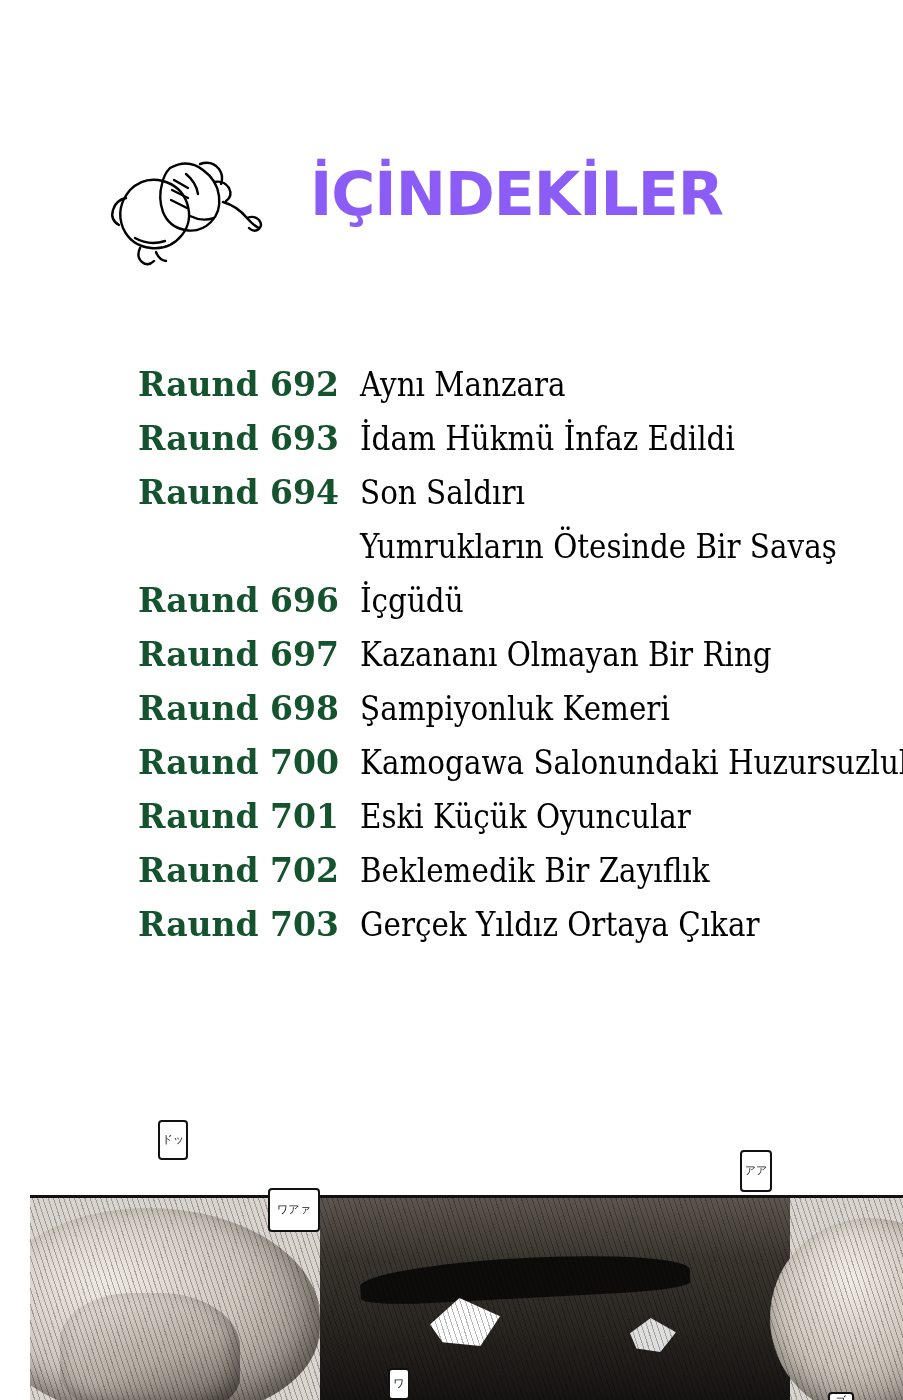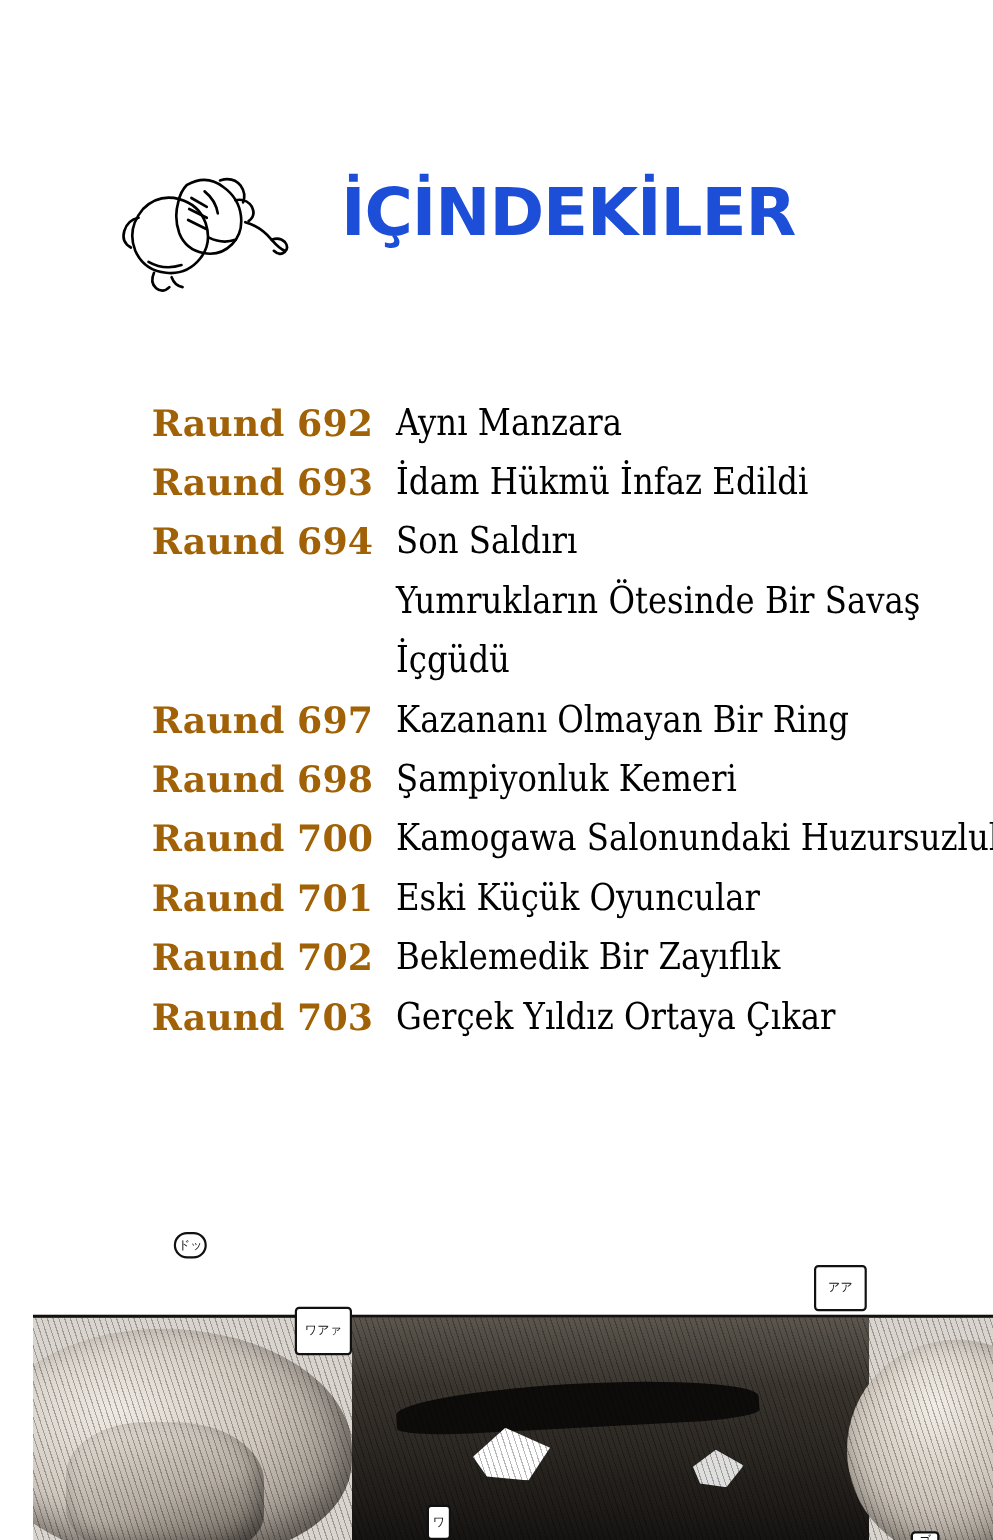--- a/index.html
+++ b/index.html
@@ -43,21 +43,21 @@
 
   .toc-title {
     position: absolute;
     left: 310px;
     top: 34px;
     font-family: "DejaVu Sans", sans-serif;
     font-weight: bold;
     font-size: 60px;
     letter-spacing: -1px;
     line-height: 1;
-    color: #1d4ed8;
+    color: #8b5cf6;
     white-space: nowrap;
   }
 
   
   .toc-list {
     position: absolute;
     left: 0;
     top: 358px;
     width: 903px;
   }
@@ -70,21 +70,21 @@
   }
 
   .round-label {
     position: absolute;
     left: 138px;
     bottom: 8px;
     font-family: "DejaVu Serif", serif;
     font-weight: bold;
     font-size: 33px;
     letter-spacing: 0px;
-    color: #a16207;
+    color: #14532d;
     white-space: nowrap;
   }
 
   .chapter-title {
     position: absolute;
     left: 360px;
     bottom: 8px;
     font-family: "DejaVu Serif", serif;
     font-size: 30px;
     color: #000;
@@ -259,20 +259,21 @@
       <span class="chapter-title">İdam Hükmü İnfaz Edildi</span>
     </div>
     <div class="toc-row">
       <span class="round-label">Raund 694</span>
       <span class="chapter-title">Son Saldırı</span>
     </div>
     <div class="toc-row">
       <span class="chapter-title">Yumrukların Ötesinde Bir Savaş</span>
     </div>
     <div class="toc-row">
+      <span class="round-label">Raund 696</span>
       <span class="chapter-title">İçgüdü</span>
     </div>
     <div class="toc-row">
       <span class="round-label">Raund 697</span>
       <span class="chapter-title">Kazananı Olmayan Bir Ring</span>
     </div>
     <div class="toc-row">
       <span class="round-label">Raund 698</span>
       <span class="chapter-title">Şampiyonluk Kemeri</span>
     </div>
@@ -301,19 +302,19 @@
       <div class="art-arm-left"></div>
       <div class="art-face"></div>
       <div class="art-brow"></div>
       <div class="art-eye-left"></div>
       <div class="art-eye-right"></div>
       <div class="art-shoulder-right"></div>
       <div class="art-hatch"></div>
     </div>
   </div>
 
-  <div class="sfx" style="left:158px; top:1120px; width:30px; height:24px;border-radius:12px;">ドッ</div>
+  <div class="sfx" style="left:158px; top:1120px; width:30px; height:40px;">ドッ</div>
   <div class="sfx" style="left:268px; top:1188px; width:52px; height:44px;">ワアァ</div>
-  <div class="sfx" style="left:740px; top:1150px; width:48px; height:42px;">アア</div>
+  <div class="sfx" style="left:740px; top:1150px; width:32px; height:42px;">アア</div>
   <div class="sfx" style="left:828px; top:1392px; width:26px; height:30px;text-decoration:underline;">ゴオ</div>
   <div class="sfx" style="left:388px; top:1368px; width:22px; height:32px;">ワ</div>
 
 </div>
 
 </body></html>

